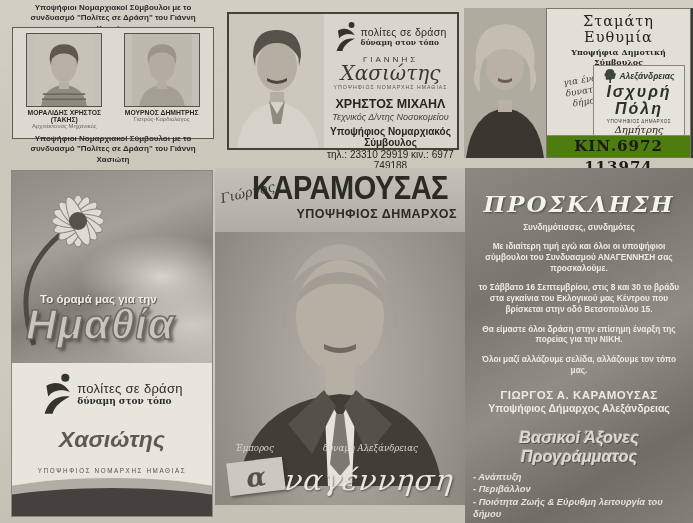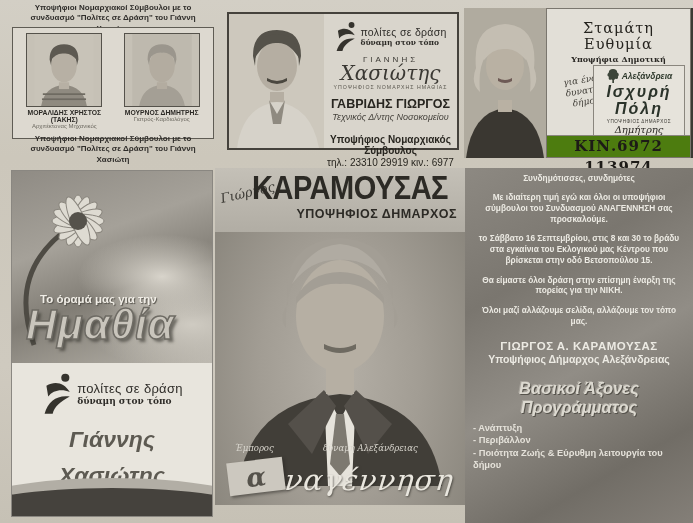--- a/index.html
+++ b/index.html
@@ -27,28 +27,28 @@
   .logo-row{display:flex;align-items:center;justify-content:center;}
   .logo-row svg{width:26px;height:32px;flex:none;}
   .logo-txt{text-align:left;}
   .logo-l1{font-size:10.5px;color:#2e2c28;letter-spacing:0.3px;}
   .logo-l2{font-size:7.5px;font-weight:bold;font-family:"DejaVu Serif",serif;color:#2e2c28;}
   .tm-giannis{font-size:8px;letter-spacing:3px;color:#3a3833;margin-top:3px;}
   .tm-hasiotis{font-size:20px;font-style:italic;font-family:"DejaVu Serif",serif;color:#3a3833;line-height:1;margin-top:-1px;}
   .tm-subrole{font-size:5.2px;letter-spacing:1px;color:#5a574f;margin-top:1px;}
   .tm-name{font-size:12.5px;font-weight:bold;color:#27251f;margin-top:7px;}
   .tm-title{font-size:9px;font-style:italic;color:#45423c;margin-top:1px;}
-  .tm-role{font-size:10px;font-weight:bold;color:#27251f;margin-top:12px;}
+  .tm-role{font-size:10px;font-weight:bold;color:#27251f;margin-top:4px;}
   .tm-phones{font-size:10px;color:#27251f;margin-top:1px;}
   
   #ad-tr{left:464px;top:8px;width:229px;height:150px;display:flex;background:#b7b2a7;border-right:2px solid #3c3a34;}
   .tr-photo{width:82px;flex:none;overflow:hidden;background:#aaa59a;}
   .tr-photo svg{width:100%;height:100%;display:block;}
   .tr-main{flex:1;position:relative;background:#e2dfd7;border:1px solid #7a766e;}
-  .tr-name{font-family:"DejaVu Serif",serif;font-size:14.5px;text-align:center;letter-spacing:1px;color:#25231e;margin-top:11px;}
+  .tr-name{font-family:"DejaVu Serif",serif;font-size:14.5px;text-align:center;letter-spacing:1px;color:#25231e;margin-top:4px;}
   .tr-emporos{font-family:"DejaVu Serif",serif;font-size:10.5px;text-align:center;letter-spacing:2px;color:#2b2925;}
   .tr-role{font-family:"DejaVu Serif",serif;font-size:8px;font-weight:bold;text-align:center;color:#2b2925;margin-top:2px;}
   .tr-hand{position:absolute;left:7px;top:66px;width:56px;font-family:"DejaVu Serif",serif;font-style:italic;
            font-size:9px;color:#3f3c36;transform:rotate(-9deg);text-align:center;line-height:1.2;}
   .tr-logo{position:absolute;right:5px;top:56px;width:90px;text-align:center;border:1px solid #8a867e;padding:2px 0;background:#e6e3db;}
   .tr-logo-row{display:flex;align-items:center;justify-content:center;gap:2px;}
   .tr-logo-row svg{width:14px;height:16px;}
   .tr-city{font-size:8.5px;font-weight:bold;font-style:italic;color:#2f3a2d;}
   .tr-strong{font-size:16px;font-weight:bold;font-style:italic;letter-spacing:2px;color:#2b332a;line-height:1.05;}
   .tr-sub{font-size:4.6px;letter-spacing:0.5px;color:#3a3833;margin-top:1px;}
@@ -94,21 +94,21 @@
           background:linear-gradient(150deg,#8d8982 0%,#7a766f 30%,#918d86 55%,#716d66 80%,#847f78 100%);}
   .inv-title{margin-top:22px;font-family:"DejaVu Serif",serif;font-weight:bold;font-style:italic;font-size:23px;
              letter-spacing:2px;color:#f5f3ed;text-shadow:1px 1px 2px #4a4741;}
   .inv-sal{margin-top:5px;font-size:8.3px;font-weight:bold;}
   .inv-p{margin:9px 12px 0;font-size:8.3px;font-weight:bold;line-height:1.3;}
   .inv-sig1{margin-top:13px;font-size:11.5px;font-weight:bold;letter-spacing:0.5px;}
   .inv-sig2{font-size:10.5px;font-weight:bold;margin-top:1px;}
   .inv-axes-title{margin-top:14px;font-size:16.5px;font-weight:bold;font-style:italic;color:#dcd9d0;
                   text-shadow:1px 1px 0 #55524b, -1px -1px 0 #a9a59d;}
   .inv-axes{text-align:left;margin:5px 6px 0 8px;}
-  .inv-axes div{font-size:9.3px;font-weight:bold;line-height:1.35;color:#e5e2da;}
+  .inv-axes div{font-size:9.3px;font-weight:bold;font-style:italic;line-height:1.35;color:#e5e2da;}
 </style>
 </head>
 <body>
 
 <div id="page">
 
   <div class="ad" id="ad-tl">
     <div class="cap cap-top">Υποψήφιοι Νομαρχιακοί Σύμβουλοι με το συνδυασμό "Πολίτες σε Δράση" του Γιάννη Χασιώτη</div>
     <div class="tl-box">
       <div class="tl-cand">
@@ -166,21 +166,21 @@
           <path d="M4,47 C8,33 18,26 32,28 C21,34 15,39 13,47 Z" fill="#35332d"></path>
         </svg>
         <div class="logo-txt">
           <div class="logo-l1">πολίτες σε δράση</div>
           <div class="logo-l2">δύναμη στον τόπο</div>
         </div>
       </div>
       <div class="tm-giannis">ΓΙΑΝΝΗΣ</div>
       <div class="tm-hasiotis">Χασιώτης</div>
       <div class="tm-subrole">ΥΠΟΨΗΦΙΟΣ ΝΟΜΑΡΧΗΣ ΗΜΑΘΙΑΣ</div>
-      <div class="tm-name">ΓΑΒΡΙΔΗΣ ΓΙΩΡΓΟΣ</div>
+      <div class="tm-name">ΧΡΗΣΤΟΣ ΜΙΧΑΗΛ</div>
       <div class="tm-title">Τεχνικός Δ/ντης Νοσοκομείου</div>
       <div class="tm-role">Υποψήφιος Νομαρχιακός Σύμβουλος</div>
       <div class="tm-phones">τηλ.: 23310 29919 κιν.: 6977 749188</div>
     </div>
   </div>
 
   <div class="ad" id="ad-tr">
     <div class="tr-photo">
       <svg viewBox="0 0 82 150">
         <rect width="82" height="150" fill="#b0ab9f"></rect>
@@ -195,21 +195,21 @@
     <div class="tr-main">
       <div class="tr-name">Σταμάτη Ευθυμία</div>
       <div class="tr-role">Υποψήφια Δημοτική Σύμβουλος</div>
       <div class="tr-hand">για ένα δυνατό δήμο</div>
       <div class="tr-logo">
         <div class="tr-logo-row">
           <svg viewBox="0 0 20 22">
             <path d="M10,1 Q16,1 16,6 Q20,8 17,12 Q18,16 13,15 Q12,18 8,16 Q3,18 4,12 Q0,10 4,6 Q4,1 10,1 Z" fill="#3d463a"></path>
             <rect x="9" y="14" width="2.4" height="7" fill="#3d463a"></rect>
           </svg>
-          <span class="tr-city">Αλεξάνδρεια</span>
+          <span class="tr-city">Αλεξάνδρειας</span>
         </div>
         <div class="tr-strong">Ισχυρή</div>
         <div class="tr-strong">Πόλη</div>
         <div class="tr-sub">ΥΠΟΨΗΦΙΟΣ ΔΗΜΑΡΧΟΣ</div>
         <div class="tr-pname">Δημήτρης</div>
         <div class="tr-pname">Παράσχος</div>
       </div>
       <div class="tr-phone">ΚΙΝ.6972 113974</div>
     </div>
   </div>
@@ -240,21 +240,20 @@
         <svg viewBox="0 0 40 48">
           <circle cx="27" cy="7" r="4.5" fill="#35332d"></circle>
           <path d="M6,16 C16,10 26,13 32,23 C23,19 13,21 8,28 Z" fill="#35332d"></path>
           <path d="M4,47 C8,33 18,26 32,28 C21,34 15,39 13,47 Z" fill="#35332d"></path>
         </svg>
         <div class="logo-txt">
           <div class="logo-l1">πολίτες σε δράση</div>
           <div class="logo-l2">δύναμη στον τόπο</div>
         </div>
       </div>
-      <div class="left-name">Γιάννης</div>
       <div class="left-name">Χασιώτης</div>
       <div class="left-sub">ΥΠΟΨΗΦΙΟΣ ΝΟΜΑΡΧΗΣ ΗΜΑΘΙΑΣ</div>
     </div>
     <div class="sw-stripe"></div>
     <div class="sw-dark"></div>
   </div>
 
   <div class="ad" id="ad-center">
     <div class="c-header">
       <div class="c-first">Γιώργος</div>
@@ -276,20 +275,21 @@
     </svg>
     <div class="c-logo-sl">Έμπορος</div>
     <div class="c-logo-sr">δύναμη Αλεξάνδρειας</div>
     <div class="c-alpha">
       <span>α</span>
     </div>
     <div class="c-big">ναγέννηση</div>
   </div>
 
   <div class="ad" id="ad-inv">
+    <div class="inv-title">ΠΡΟΣΚΛΗΣΗ</div>
     <div class="inv-sal">Συνδημότισσες, συνδημότες</div>
     <div class="inv-p">Με ιδιαίτερη τιμή εγώ και όλοι οι υποψήφιοι σύμβουλοι του Συνδυασμού ΑΝΑΓΕΝΝΗΣΗ σας προσκαλούμε.</div>
     <div class="inv-p">το Σάββατο 16 Σεπτεμβρίου, στις 8 και 30 το βράδυ στα εγκαίνια του Εκλογικού μας Κέντρου που βρίσκεται στην οδό Βετσοπούλου 15.</div>
     <div class="inv-p">Θα είμαστε όλοι δράση στην επίσημη έναρξη της πορείας για την ΝΙΚΗ.</div>
     <div class="inv-p">Όλοι μαζί αλλάζουμε σελίδα, αλλάζουμε τον τόπο μας.</div>
     <div class="inv-sig1">ΓΙΩΡΓΟΣ Α. ΚΑΡΑΜΟΥΣΑΣ</div>
     <div class="inv-sig2">Υποψήφιος Δήμαρχος Αλεξάνδρειας</div>
     <div class="inv-axes-title">Βασικοί Άξονες Προγράμματος</div>
     <div class="inv-axes">
       <div>- Ανάπτυξη</div>

